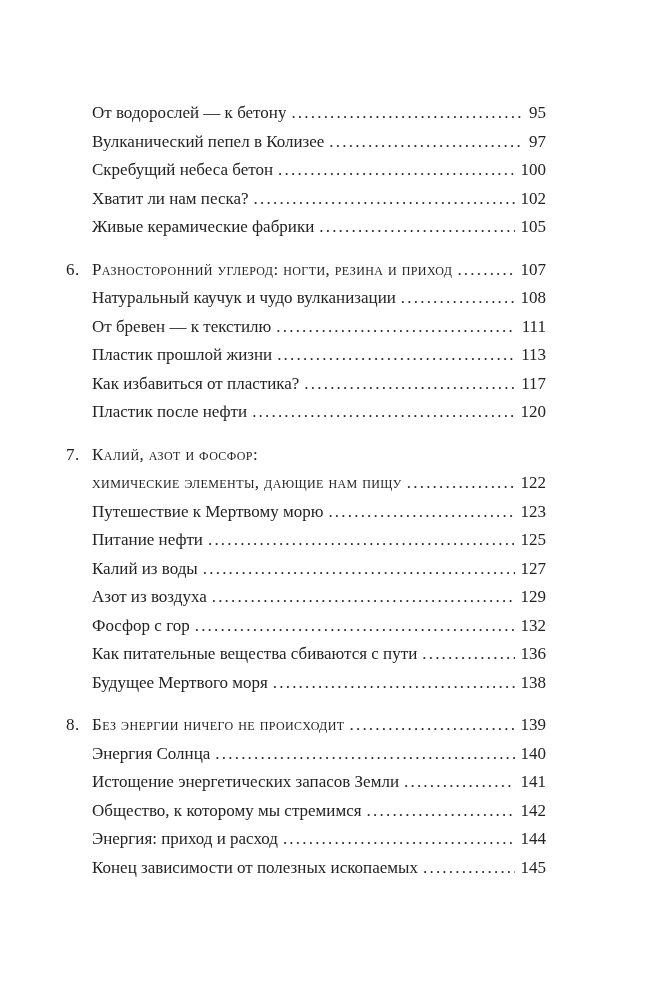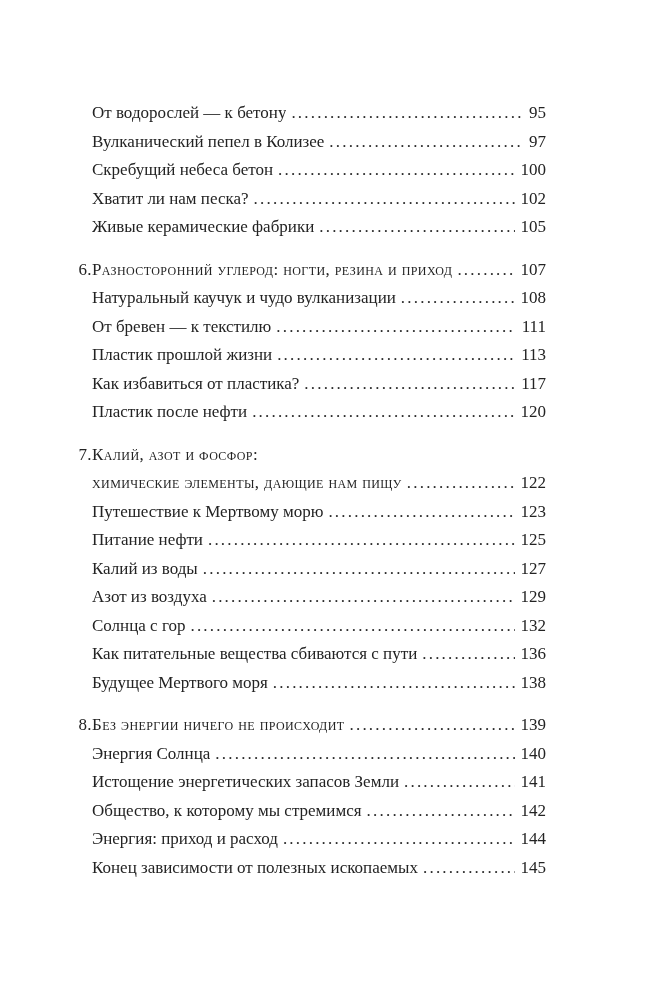--- a/index.html
+++ b/index.html
@@ -22,21 +22,20 @@
   }
   .toc-list {
     width: 480px;
   }
   .row {
     display: flex;
     align-items: baseline;
     font-size: 17px;
     line-height: 28.5px;
     white-space: nowrap;
-    text-align: right;
   }
   .row.gap {
     margin-top: 14px;
   }
   .num {
     flex: 0 0 26px;
   }
   .title {
     flex: 0 1 auto;
     overflow: hidden;
@@ -164,21 +163,21 @@
         <span class="pg">127</span>
       </div>
       <div class="row sub">
         <span class="num"></span>
         <span class="title">Азот из воздуха</span>
         <span class="leader"></span>
         <span class="pg">129</span>
       </div>
       <div class="row sub">
         <span class="num"></span>
-        <span class="title">Солнца с гор</span>
+        <span class="title">Фосфор с гор</span>
         <span class="leader"></span>
         <span class="pg">132</span>
       </div>
       <div class="row sub">
         <span class="num"></span>
         <span class="title">Как питательные вещества сбиваются с пути</span>
         <span class="leader"></span>
         <span class="pg">136</span>
       </div>
       <div class="row sub">

